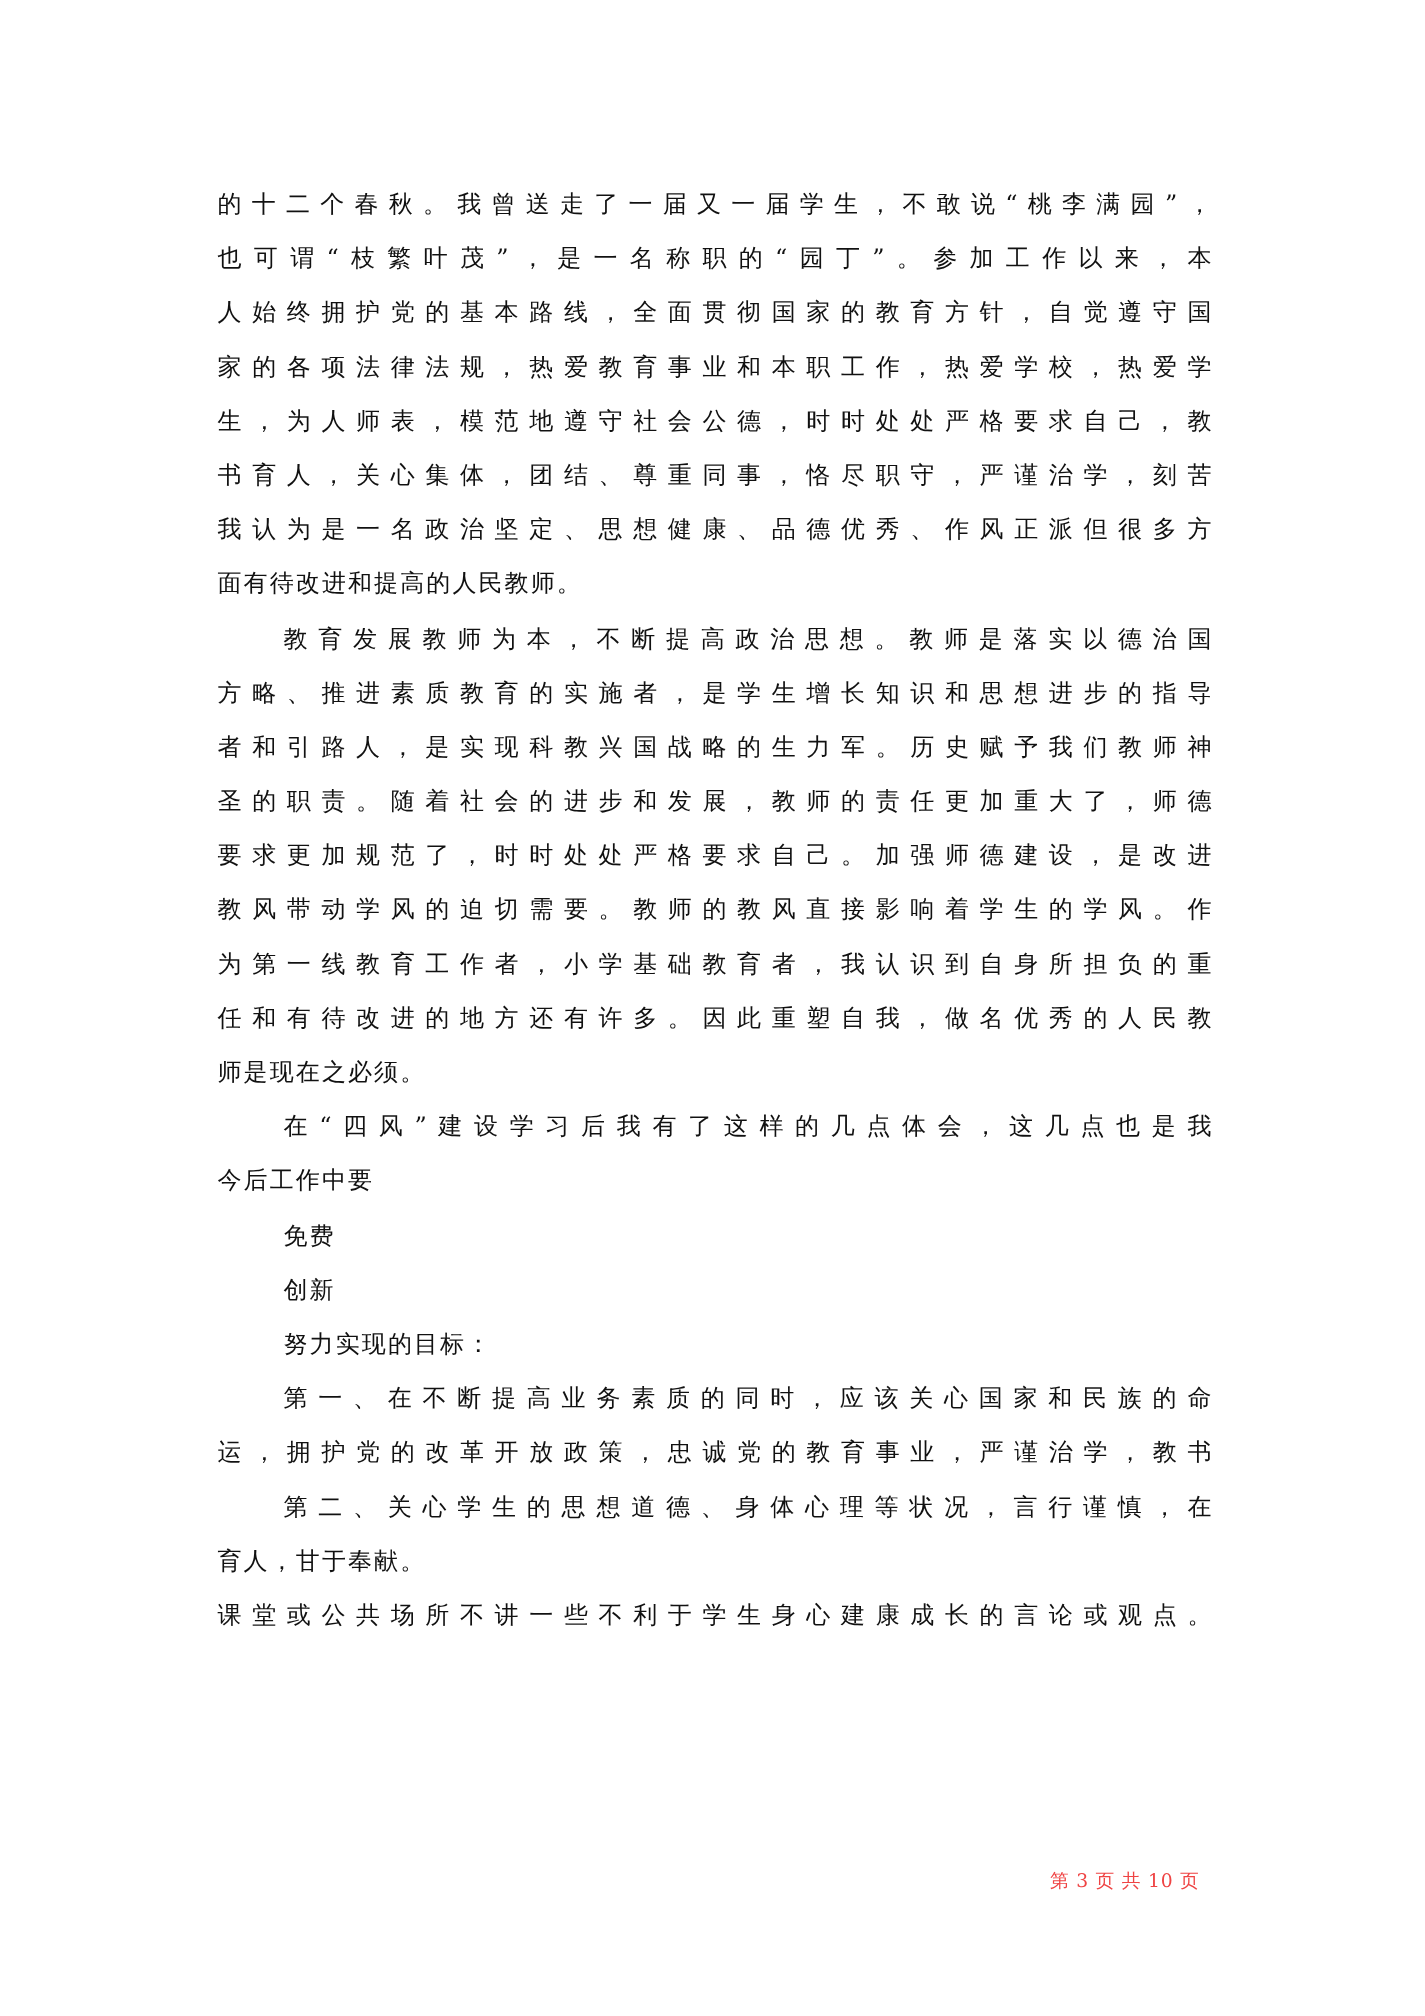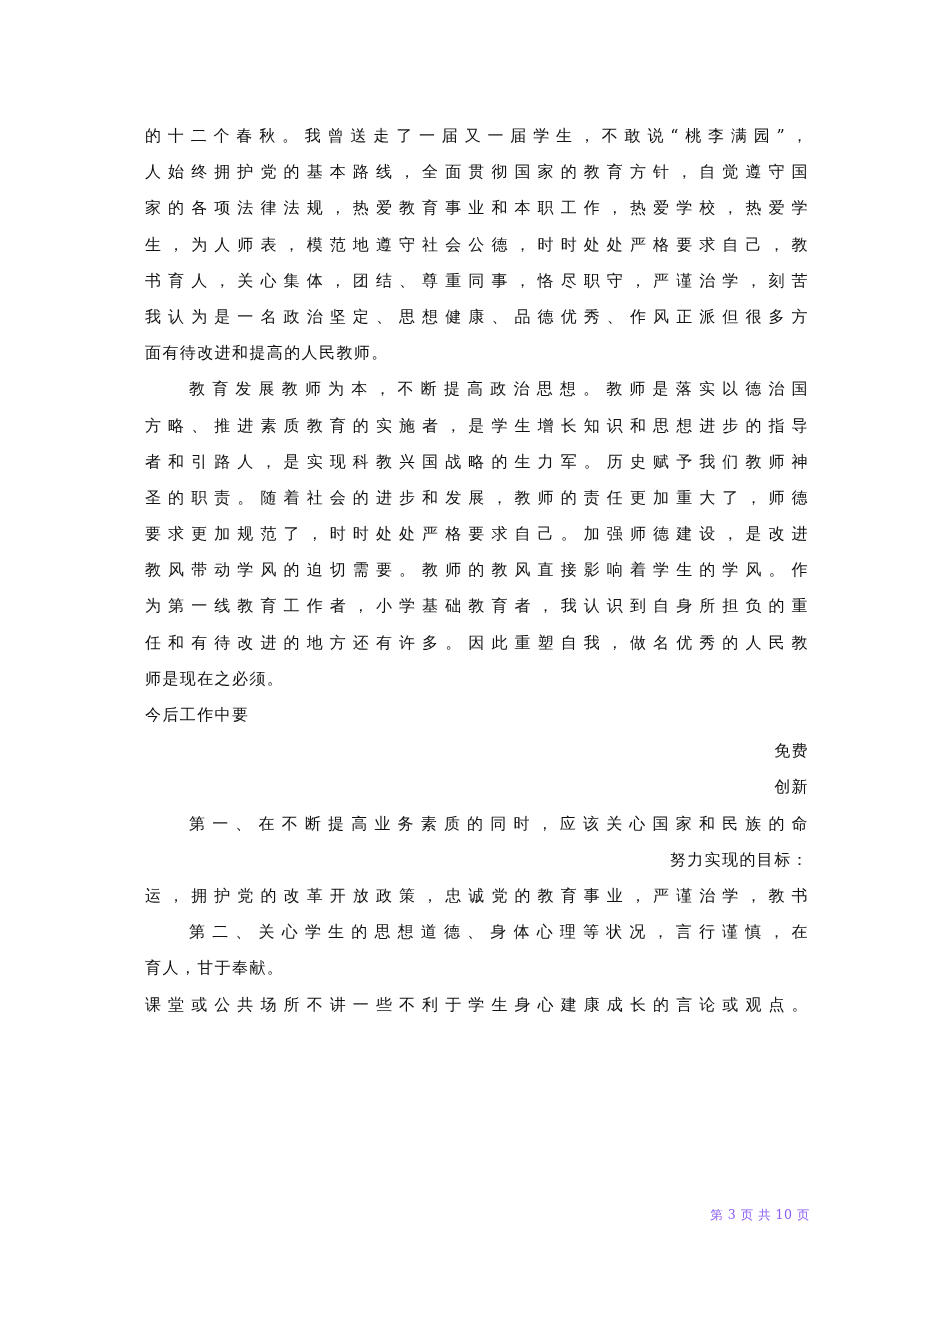--- a/index.html
+++ b/index.html
@@ -27,58 +27,59 @@
       font-size: 16px;
       white-space: nowrap;
       letter-spacing: 1.4px;
     }
     .justify {
       text-align: justify;
       text-align-last: justify;
     }
     .indent {
       padding-left: 44px;
-      text-align: right;
     }
     .footer {
       position: absolute;
       left: 700px;
-      top: 1207px;
+      top: 1246px;
       width: 110px;
-      text-align: right;
+      text-align: left;
       font-size: 12.5px;
-      color: #8b5cf6;
+      color: #ef4444;
       font-family: "DejaVu Serif", "Liberation Serif", serif;
       letter-spacing: 0.5px;
     }
   </style>
 </head>
 <body>
 
 <div class="page">
   <div class="line justify">的十二个春秋。我曾送走了一届又一届学生，不敢说“桃李满园”，</div>
+  <div class="line justify">也可谓“枝繁叶茂”，是一名称职的“园丁”。参加工作以来，本</div>
   <div class="line justify">人始终拥护党的基本路线，全面贯彻国家的教育方针，自觉遵守国</div>
   <div class="line justify">家的各项法律法规，热爱教育事业和本职工作，热爱学校，热爱学</div>
   <div class="line justify">生，为人师表，模范地遵守社会公德，时时处处严格要求自己，教</div>
   <div class="line justify">书育人，关心集体，团结、尊重同事，恪尽职守，严谨治学，刻苦</div>
   <div class="line justify">我认为是一名政治坚定、思想健康、品德优秀、作风正派但很多方</div>
   <div class="line">面有待改进和提高的人民教师。</div>
   <div class="line justify indent">教育发展教师为本，不断提高政治思想。教师是落实以德治国</div>
   <div class="line justify">方略、推进素质教育的实施者，是学生增长知识和思想进步的指导</div>
   <div class="line justify">者和引路人，是实现科教兴国战略的生力军。历史赋予我们教师神</div>
   <div class="line justify">圣的职责。随着社会的进步和发展，教师的责任更加重大了，师德</div>
   <div class="line justify">要求更加规范了，时时处处严格要求自己。加强师德建设，是改进</div>
   <div class="line justify">教风带动学风的迫切需要。教师的教风直接影响着学生的学风。作</div>
   <div class="line justify">为第一线教育工作者，小学基础教育者，我认识到自身所担负的重</div>
   <div class="line justify">任和有待改进的地方还有许多。因此重塑自我，做名优秀的人民教</div>
   <div class="line">师是现在之必须。</div>
+  <div class="line justify indent">在“四风”建设学习后我有了这样的几点体会，这几点也是我</div>
   <div class="line">今后工作中要</div>
   <div class="line indent">免费</div>
   <div class="line indent">创新</div>
+  <div class="line indent">努力实现的目标：</div>
   <div class="line justify indent">第一、在不断提高业务素质的同时，应该关心国家和民族的命</div>
-  <div class="line indent">努力实现的目标：</div>
   <div class="line justify">运，拥护党的改革开放政策，忠诚党的教育事业，严谨治学，教书</div>
   <div class="line justify indent">第二、关心学生的思想道德、身体心理等状况，言行谨慎，在</div>
   <div class="line">育人，甘于奉献。</div>
   <div class="line justify">课堂或公共场所不讲一些不利于学生身心建康成长的言论或观点。</div>
 </div>
 
 <div class="footer">第 3 页 共 10 页</div>
 
 </body></html>

